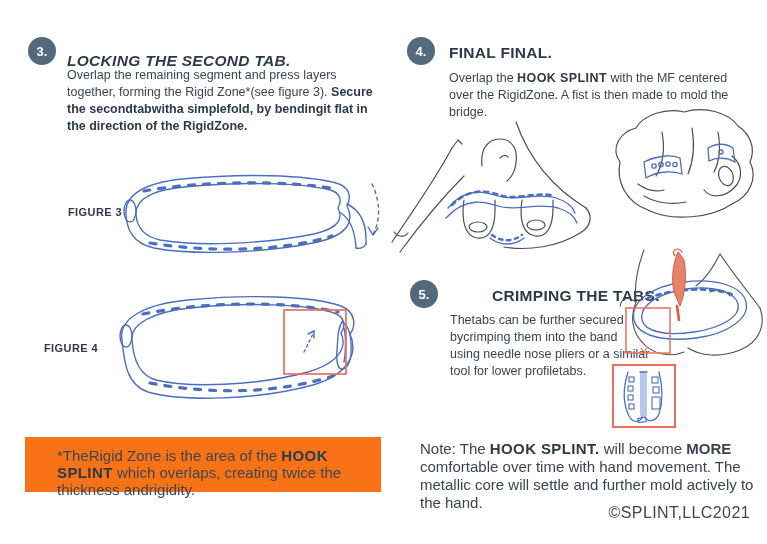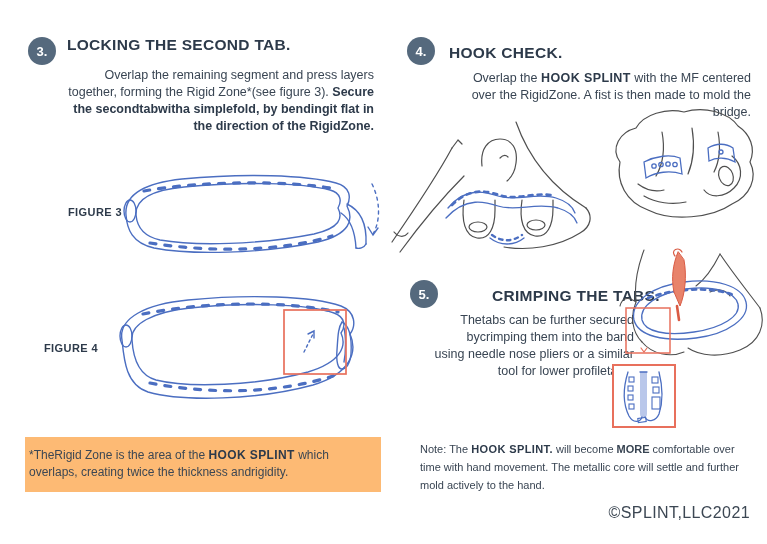--- a/index.html
+++ b/index.html
@@ -14,38 +14,38 @@
   .abs { position:absolute; }
   .step-circle {
     width:28px; height:28px; border-radius:50%;
     background:#55697d; color:#ffffff;
     font-size:13px; font-weight:bold;
     display:flex; align-items:center; justify-content:center;
   }
   .step-title {
     font-size:15.5px; font-weight:600; color:#2d3a4a; letter-spacing:0.3px;
   }
-  .para { font-size:12.5px; line-height:17px; color:#394553;text-align:right; }
+  .para { font-size:12.5px; line-height:17px; color:#394553; }
   .para b { color:#2d3a4a; }
   .bold-caps { font-weight:bold; letter-spacing:0.4px; color:#2d3a4a; }
   .fig-label { font-size:11px; font-weight:bold; color:#2d3a4a; letter-spacing:0.4px; }
   .footnote-box {
-    background:#fdba74; padding:10px 4px;
-    font-size:12px; line-height:17px; color:#3c4753;
+    background:#f97316; padding:10px 32px;
+    font-size:15px; line-height:17px; color:#3c4753;
   }
-  .note-para { font-size:11px; line-height:18px; color:#394553; }
+  .note-para { font-size:15px; line-height:18px; color:#394553; }
   .copyright { font-size:16px; color:#3c4753; text-align:right; letter-spacing:0.4px; }
   svg { display:block; }
 </style>
 </head>
 <body>
 
 <div class="abs step-circle" style="left:28px; top:37px;">3.</div>
 
-<div class="abs step-title" style="left:67px; top:36px;">LOCKING THE SECOND TAB.</div>
+<div class="abs step-title" style="left:67px; top:52px;font-style:italic;">LOCKING THE SECOND TAB.</div>
 
 <p class="abs para" style="left:67px; top:67px; width:307px;"><span>Overlap the remaining segment and press layers together, forming the Rigid Zone*(see figure 3). </span><b>Secure the secondtabwitha simplefold, by bendingit flat in the direction of the RigidZone.</b></p>
 
 <div class="abs fig-label" style="left:44px; top:206px;margin-left:24px;">FIGURE 3</div>
 
 <svg class="abs" style="left:104px; top:170px;" width="276" height="100" viewBox="0 0 276 100">
   <g fill="none" stroke="#4b6ec1" stroke-width="1.4" stroke-linecap="round">
     <path d="M22,45 C20,24 42,13 78,9 C140,3 202,5 232,13 C247,17 247,28 243,36 C250,50 246,64 214,72 C156,84 86,85 50,78 C28,73 23,59 22,45 Z"></path>
     <path d="M32,45 C31,29 49,20 80,17 C138,11 198,13 226,20 C237,23 238,31 234,38 C239,48 236,58 210,64 C155,75 90,76 56,70 C38,66 33,56 32,45 Z"></path>
     <ellipse cx="26" cy="41" rx="6" ry="11"></ellipse>
@@ -73,21 +73,21 @@
     <path d="M206,64 L215,46" stroke-dasharray="2.5 3"></path>
     <path d="M210,46 L216,43 L216,50"></path>
   </g>
   <rect x="186" y="22" width="62" height="64" fill="none" stroke="#e8705c" stroke-width="1.7"></rect>
 </svg>
 
 <div class="abs footnote-box" style="left:25px; top:437px; width:356px; height:55px;"><span>*TheRigid Zone is the area of the </span><span class="bold-caps">HOOK SPLINT</span><span> which overlaps, creating twice the thickness andrigidity.</span></div>
 
 <div class="abs step-circle" style="left:407px; top:37px;">4.</div>
 
-<div class="abs step-title" style="left:449px; top:44px;">HOOK CHECK.</div>
+<div class="abs step-title" style="left:449px; top:44px;">FINAL FINAL.</div>
 
 <p class="abs para" style="left:449px; top:70px; width:302px;"><span>Overlap the </span><span class="bold-caps">HOOK SPLINT</span><span> with the MF centered over the RigidZone. A fist is then made to mold the bridge.</span></p>
 
 <svg class="abs" style="left:386px; top:120px;" width="214" height="138" viewBox="0 0 214 138">
   <g fill="none" stroke="#4f4f4f" stroke-width="1.2" stroke-linecap="round">
     <path d="M6,122 C28,90 52,54 66,28"></path>
     <path d="M66,28 L72,20 M72,20 L76,24"></path>
     <path d="M14,132 C36,102 58,76 78,56"></path>
     <path d="M8,112 C12,117 18,118 22,113"></path>
     <path d="M130,2 C142,36 164,66 200,88"></path>
@@ -127,21 +127,21 @@
       <circle cx="83" cy="60.5" r="2.2"></circle>
     <path d="M116,44 C124,39 134,39 141,44 L143,58 C134,53 124,53 117,57 Z"></path>
     <circle cx="129" cy="48" r="2"></circle>
   </g>
 </svg>
 
 <div class="abs step-circle" style="left:410px; top:280px;">5.</div>
 
 <div class="abs step-title" style="left:464px; top:287px;margin-left:28px;">CRIMPING THE TABS.</div>
 
-<p class="abs para" style="left:434px; top:312px; width:200px;">Thetabs can be further secured bycrimping them into the band using needle nose pliers or a similar tool for lower profiletabs.</p>
+<p class="abs para" style="left:450px; top:312px; width:200px;">Thetabs can be further secured bycrimping them into the band using needle nose pliers or a similar tool for lower profiletabs.</p>
 
 <svg class="abs" style="left:600px; top:246px;" width="167" height="120" viewBox="0 0 167 120">
   <g fill="none" stroke="#4f4f4f" stroke-width="1.1" stroke-linecap="round">
     <path d="M44,4 C38,20 34,40 36,56 C30,70 32,86 42,96"></path>
     <path d="M36,56 C28,50 22,52 20,60"></path>
     <path d="M42,96 C52,108 70,112 84,106"></path>
     <path d="M120,8 C132,26 148,46 160,62"></path>
     <path d="M160,62 C166,78 160,96 140,104 C120,112 100,110 88,102"></path>
     <path d="M120,8 C112,24 104,34 96,40"></path>
     <path d="M110,46 C118,42 126,44 130,50"></path>

